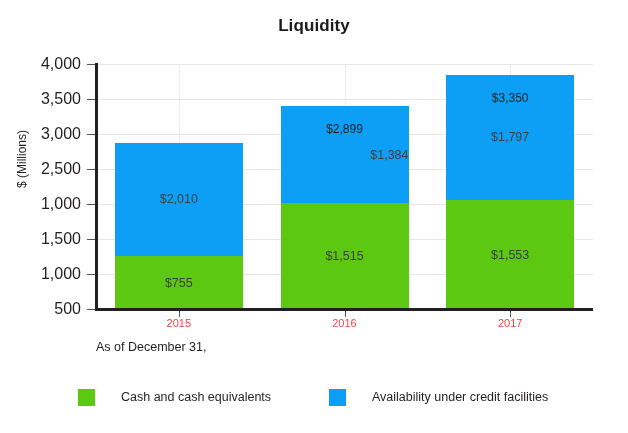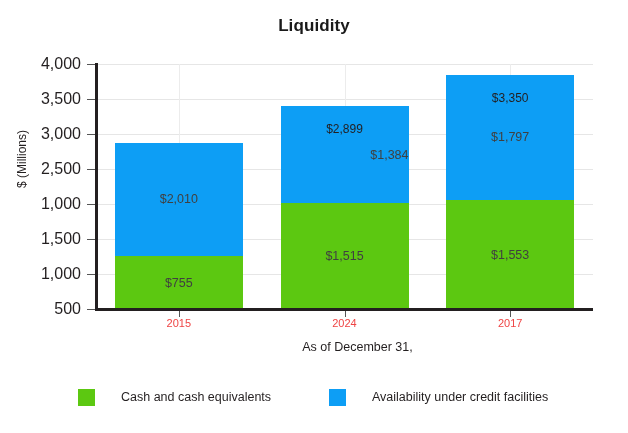--- a/index.html
+++ b/index.html
@@ -124,23 +124,22 @@
     position: absolute;
     top: 317px;
     width: 90px;
     text-align: center;
     font-size: 11px;
     color: #ef4444;
   }
   .x-axis-title {
     position: absolute;
     top: 340px;
-    left: 109px;
+    left: 96px;
     width: 497px;
-    text-align: center;
     font-size: 12.5px;
     color: #231f20;
   }
 
   
   .bar-group {
     position: absolute;
     bottom: 0;
   }
   .bar-seg {
@@ -273,21 +272,21 @@
       </div>
     </div>
 
   <div class="y-axis-line"></div>
   <div class="x-axis-line"></div>
 
   <div id="x-axis-labels">
       <div class="x-tick" style="left: 178.833px;"></div>
       <div class="x-tick-label" style="left: 133.833px;">2015</div>
       <div class="x-tick" style="left: 344.5px;"></div>
-      <div class="x-tick-label" style="left: 299.5px;">2024</div>
+      <div class="x-tick-label" style="left: 299.5px;">2016</div>
       <div class="x-tick" style="left: 510.167px;"></div>
       <div class="x-tick-label" style="left: 465.167px;">2017</div>
     </div>
 
   <div class="x-axis-title">As of December 31,</div>
 
   <div class="legend" id="legend">
       <div class="legend-item" style="left: 78px;">
         <span class="legend-swatch" style="background: rgb(92, 200, 17);"></span>
         <span class="legend-text">Cash and cash equivalents</span>

